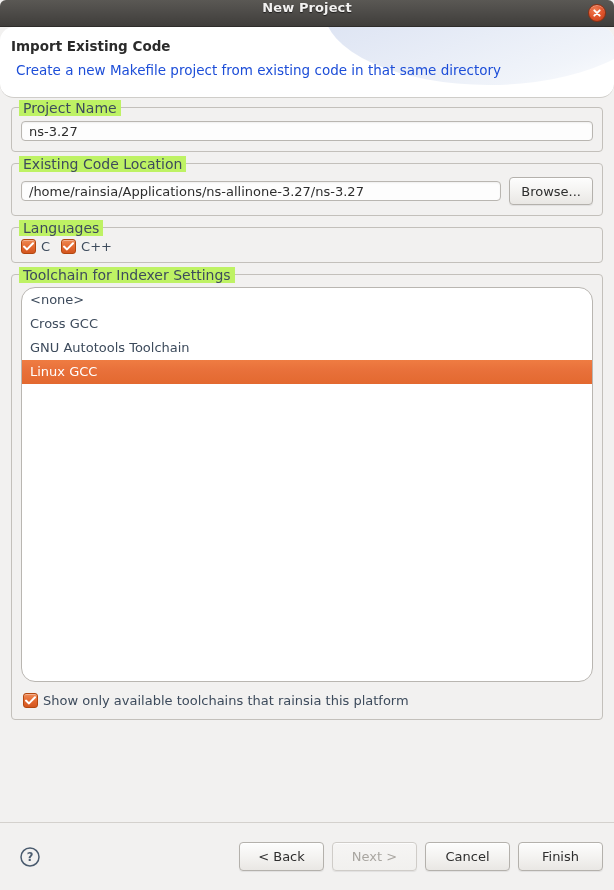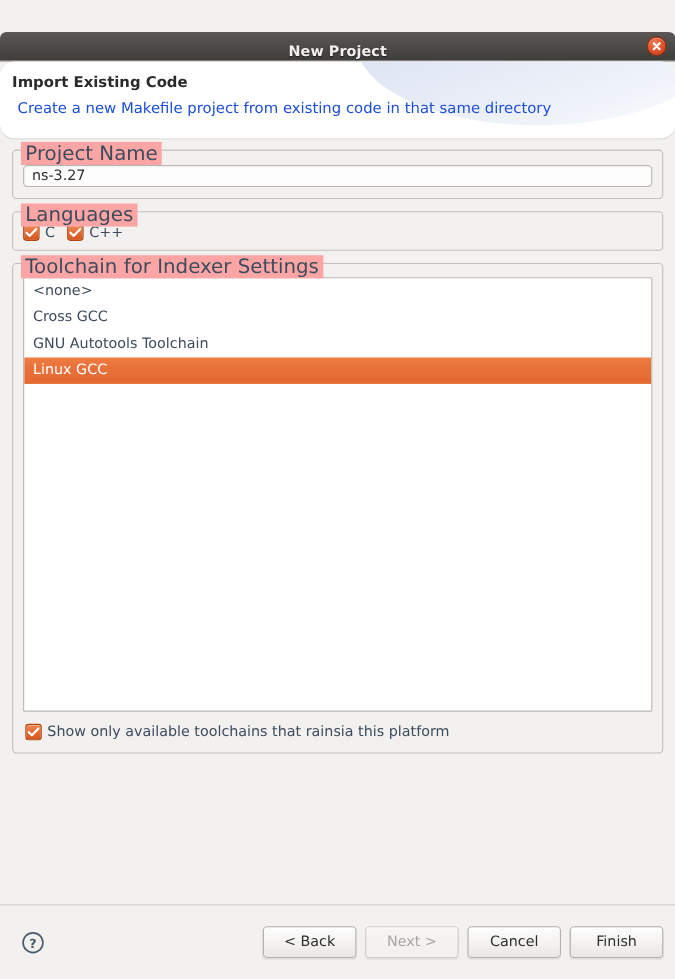--- a/index.html
+++ b/index.html
@@ -27,24 +27,23 @@
   
   .titlebar {
     position: relative;
     height: 27px;
     flex: 0 0 27px;
     background: linear-gradient(to bottom, #5a5854 0%, #4e4c49 45%, #3f3d3a 100%);
     border-top-left-radius: 6px;
     border-top-right-radius: 6px;
     border-bottom: 1px solid #2e2c2a;
     display: flex;
-    align-items: flex-end;
+    align-items: flex-start;
     justify-content: center;
     box-sizing: border-box;
-    margin-top: 29px;
   }
   .titlebar-text {
     color: #f2f1f0;
     font-size: 13px;
     font-weight: bold;
     letter-spacing: 0.1px;
     text-shadow: 0 1px 1px rgba(0,0,0,0.6);
     user-select: none;
   }
   .close-btn {
@@ -120,22 +119,22 @@
     background: transparent;
     box-sizing: border-box;
     margin-bottom: 11px;
     padding: 0;
   }
   .group > .group-title {
     position: absolute;
     top: -8px;
     left: 7px;
     padding: 0 4px;
-    background: #fca5a5;
-    font-size: 18px;
+    background: #bef264;
+    font-size: 14px;
     color: #3d4b5c;
     white-space: nowrap;
   }
   .group-inner {
     padding: 13px 9px 10px 9px;
   }
 
   
   .textfield {
     height: 20px;
@@ -215,21 +214,21 @@
   .lang-row {
     display: flex;
     align-items: center;
     gap: 11px;
   }
 
   
   .listbox {
     background: #ffffff;
     border: 1px solid #b9b6b1;
-    border-radius: 1px;
+    border-radius: 14px;
     height: 395px;
     overflow: hidden;
     box-sizing: border-box;
   }
   .list-item {
     height: 24px;
     line-height: 24px;
     padding: 0 0 0 8px;
     font-size: 13px;
     color: #3d4b5c;
@@ -301,20 +300,29 @@
 
     <div class="group">
       <div class="group-title">Project Name</div>
       <div class="group-inner">
         <div class="row">
           <div class="textfield" placeholder="">ns-3.27</div>
         </div>
       </div>
     </div>
 
+    <div class="group">
+      <div class="group-title">Existing Code Location</div>
+      <div class="group-inner">
+        <div class="row">
+          <div class="textfield" placeholder="">/home/rainsia/Applications/ns-allinone-3.27/ns-3.27</div>
+          <button class="btn browse">Browse...</button>
+        </div>
+      </div>
+    </div>
 
     <div class="group">
       <div class="group-title">Languages</div>
       <div class="group-inner" style="padding-top:11px;padding-bottom:8px;">
         <div class="lang-row">
           <label class="cb-wrap">
             <span class="cb-box">
               <svg width="11" height="9" viewBox="0 0 11 9" aria-hidden="true">
                 <path d="M1 4.6 L4 7.4 L10 1.2" stroke="#ffffff" stroke-width="2" fill="none" stroke-linecap="round" stroke-linejoin="round"></path>
               </svg>

